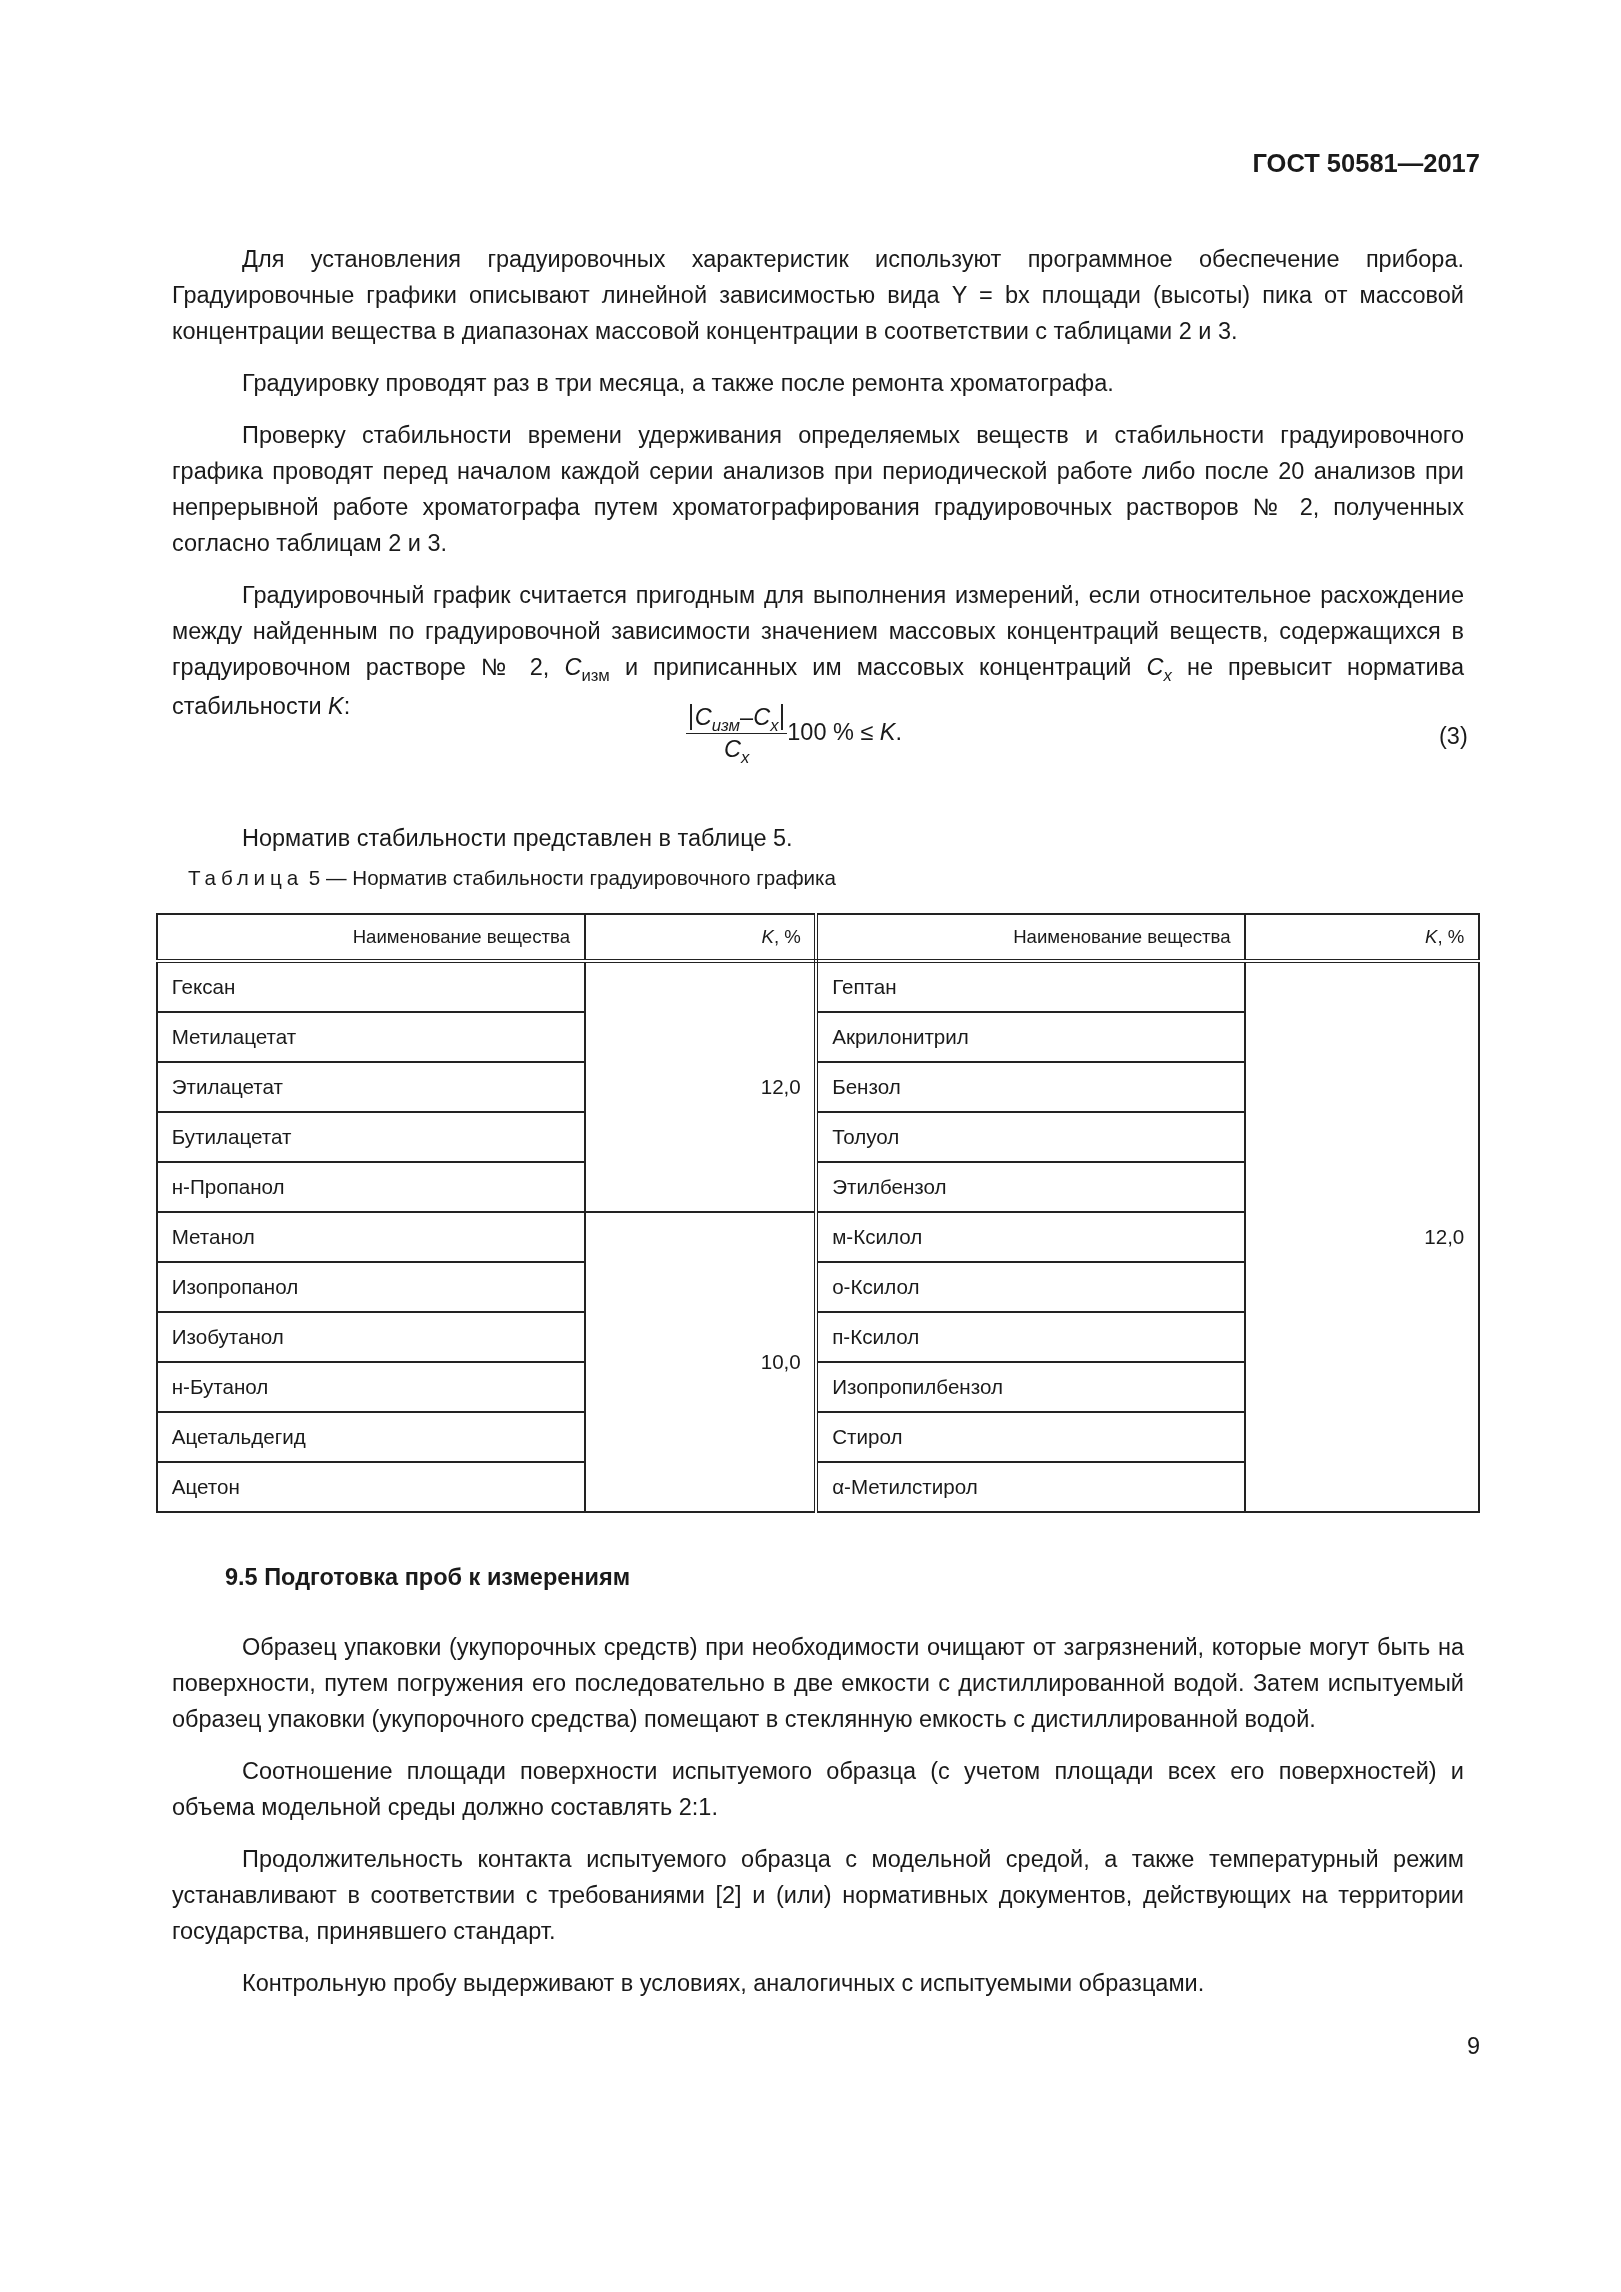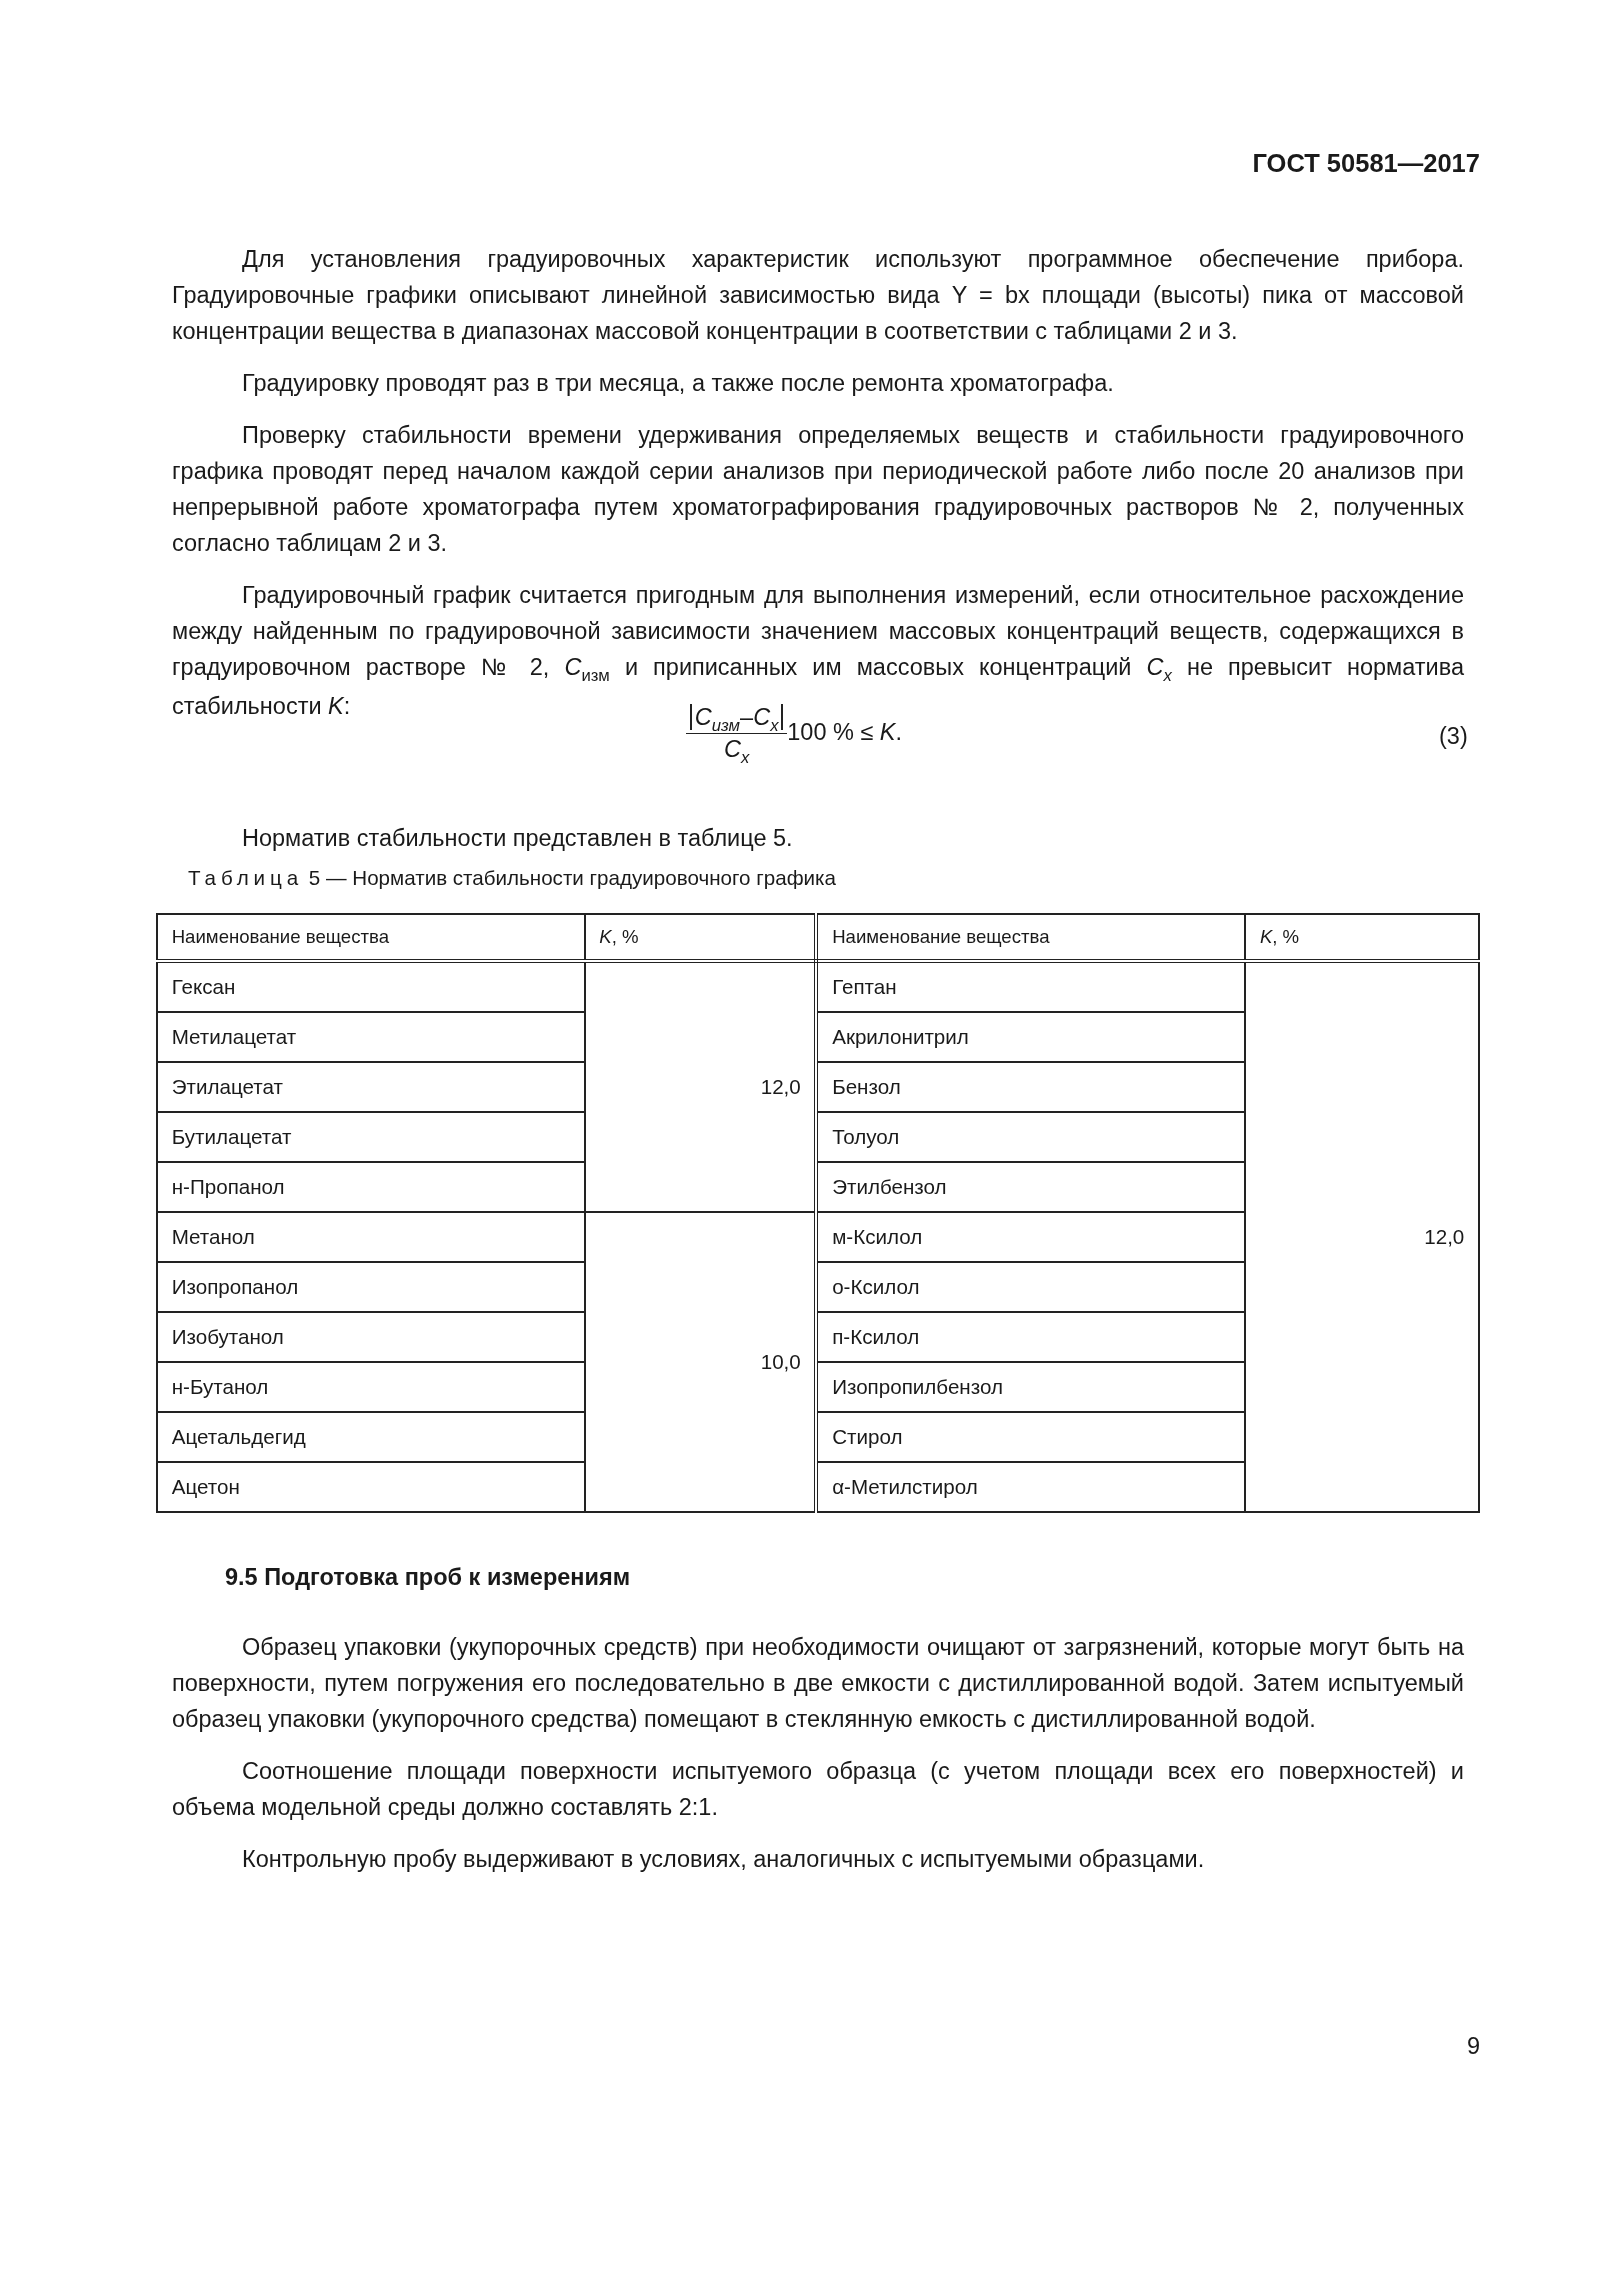--- a/index.html
+++ b/index.html
@@ -13,21 +13,21 @@
   .formula{left:686px;top:704px;font-size:23.5px;}
   .frac{display:inline-block;vertical-align:middle;text-align:center;}
   .frac .num{display:block;padding:0 3.9px 2px;border-bottom:1.5px solid #222;}
   .frac .num .abs-bar{border-left:2px solid #222;border-right:2px solid #222;padding:0 2.9px;}
   .frac .den{display:block;padding-top:2px;}
   .fnum{left:1439px;top:723px;font-size:23.5px;}
   .caption{left:156px;top:866px;font-size:20.6px;margin-left:32px;}
   .caption .spaced{letter-spacing:4.9px;}
   table.t5{position:absolute;left:156px;top:913px;width:1324px;border-collapse:collapse;font-size:20.6px;}
   table.t5 td,table.t5 th{border:2px solid #222;height:48px;padding:0 13.7px;}
-  table.t5 th{font-weight:normal;font-size:18.6px;text-align:left;height:44px;border-bottom:4.9px double #222;}
+  table.t5 th{font-weight:normal;font-size:18.6px;text-align:right;height:44px;border-bottom:4.9px double #222;}
   table.t5 td.k{text-align:right;}
   table.t5 .dbl{border-right:4.9px double #222;}
   .heading{left:225px;top:1564px;font-weight:bold;font-size:23.5px;}
   .pagenum{left:1441px;top:2033px;width:39px;text-align:right;font-size:23.5px;}
 </style>
 </head>
 <body>
 
 <div class="abs header">ГОСТ 50581—2017</div>
 
@@ -116,17 +116,18 @@
         <td>α-Метилстирол</td>
       </tr>
   </tbody>
 </table>
 
 <div class="abs heading">9.5 Подготовка проб к измерениям</div>
 
 <div class="abs para" style="top:1613px;">
   <p class="p">Образец упаковки (укупорочных средств) при необходимости очищают от загрязнений, которые могут быть на поверхности, путем погружения его последовательно в две емкости с дистиллированной водой. Затем испытуемый образец упаковки (укупорочного средства) помещают в стеклянную емкость с дистиллированной водой.</p>
   <p class="p">Соотношение площади поверхности испытуемого образца (с учетом площади всех его поверхностей) и объема модельной среды должно составлять 2:1.</p>
+  <p class="p">Продолжительность контакта испытуемого образца с модельной средой, а также температурный режим устанавливают в соответствии с требованиями [2] и (или) нормативных документов, действующих на территории государства, принявшего стандарт.</p>
   <p class="p">Контрольную пробу выдерживают в условиях, аналогичных с испытуемыми образцами.</p>
 </div>
 
 <div class="abs pagenum">9</div>
 
 
 </body></html>

